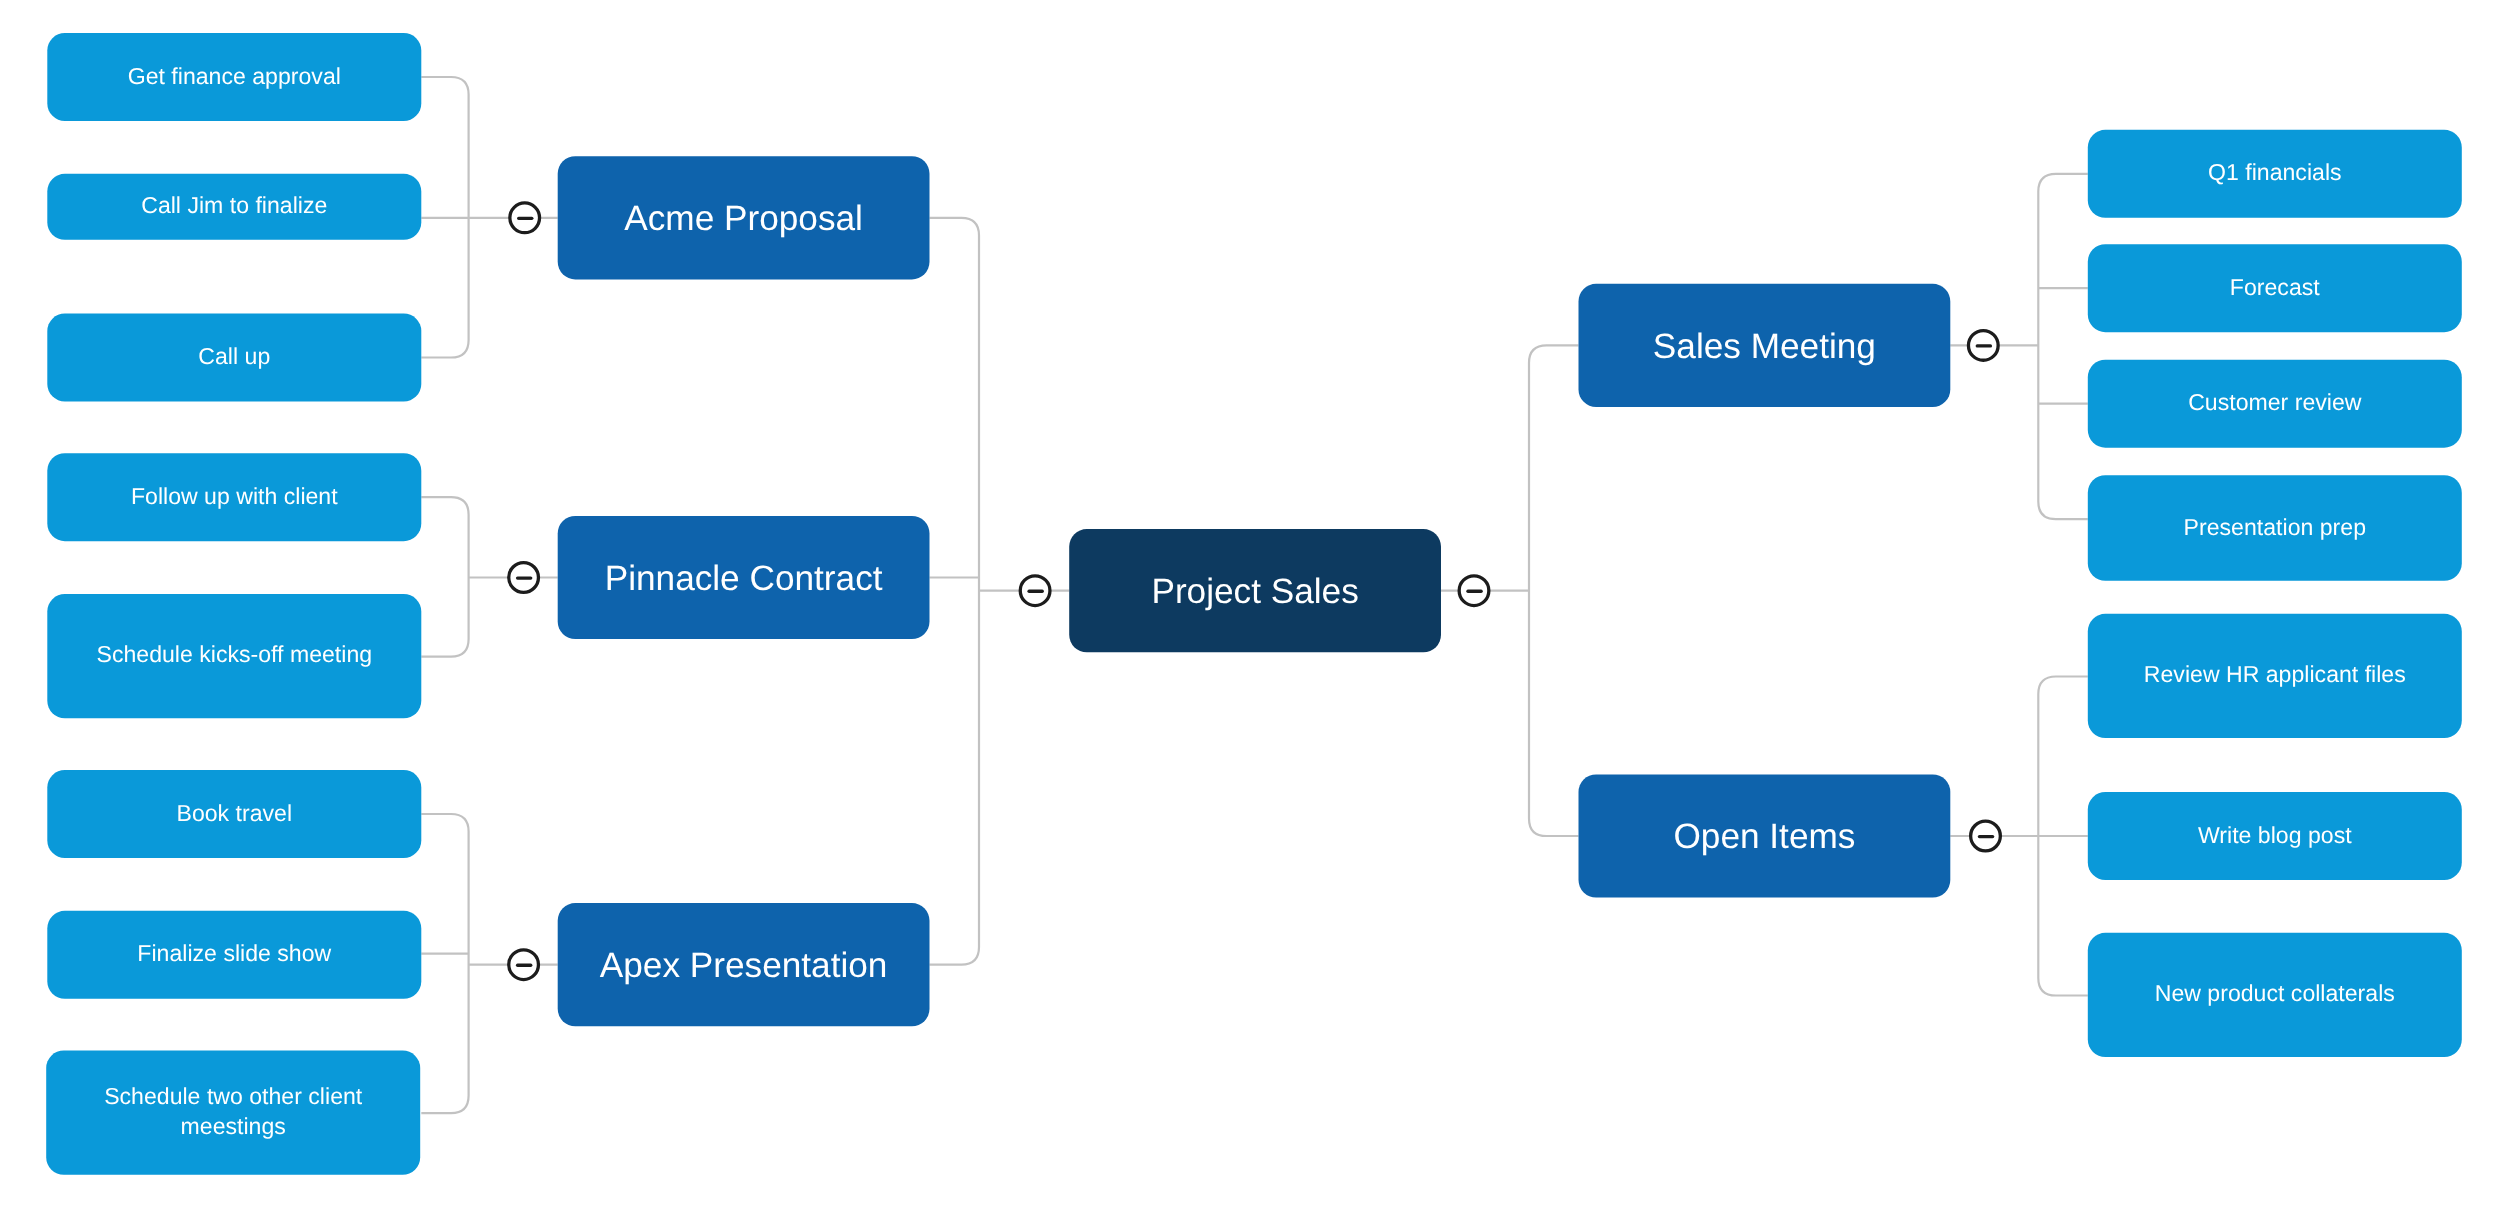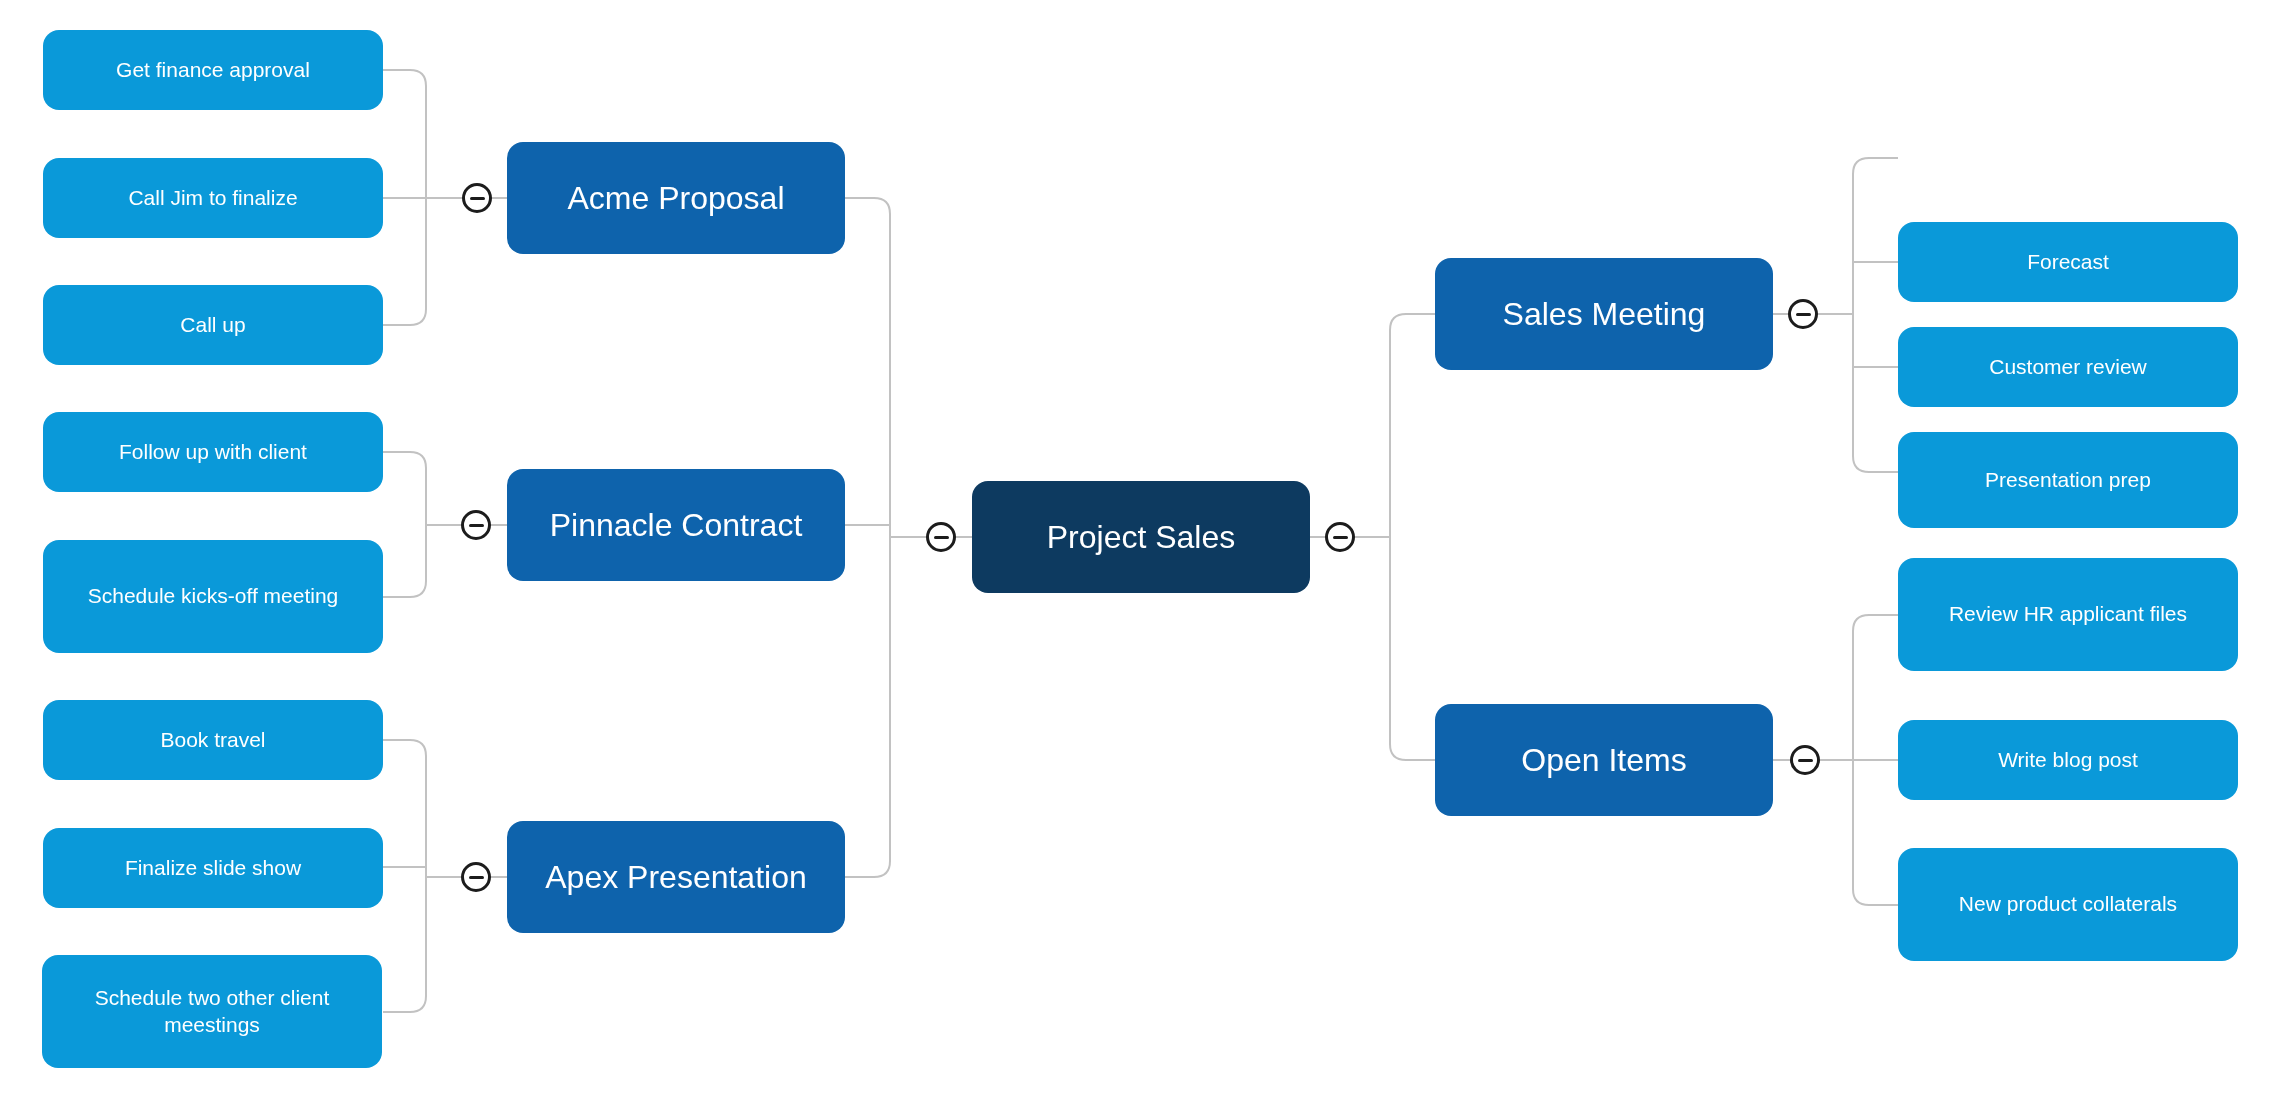--- a/index.html
+++ b/index.html
@@ -63,37 +63,38 @@
     <path d="M1898,158 H1869 Q1853,158 1853,174 V456 Q1853,472 1869,472 H1898"></path>
     <path d="M1853,262 H1898"></path>
     <path d="M1853,367 H1898"></path>
     <path d="M1773,314 H1853"></path>
 
     <path d="M1898,615 H1869 Q1853,615 1853,631 V889 Q1853,905 1869,905 H1898"></path>
     <path d="M1773,760 H1898"></path>
   </svg>
 
   <div class="node leaf" style="left:43px;top:30px;height:80px">Get finance approval</div>
-  <div class="node leaf" style="left:43px;top:158px;height:80px">Call Jim to finalize</div>
+  <div class="node leaf" style="left:43px;top:158px;height:60px">Call Jim to finalize</div>
   <div class="node leaf" style="left:43px;top:285px;height:80px">Call up</div>
   <div class="node leaf" style="left:43px;top:412px;height:80px">Follow up with client</div>
   <div class="node leaf" style="left:43px;top:700px;height:80px">Book travel</div>
   <div class="node leaf" style="left:43px;top:540px;height:113px">Schedule kicks-off meeting</div>
   <div class="node leaf" style="left:43px;top:828px;height:80px">Finalize slide show</div>
   <div class="node leaf" style="left:42px;top:955px;height:113px">Schedule two other client meestings</div>
 
   <div class="node branch" style="left:507px;top:142px">Acme Proposal</div>
   <div class="node branch" style="left:507px;top:469px">Pinnacle Contract</div>
   <div class="node branch" style="left:507px;top:821px">Apex Presentation</div>
 
   <div class="node root" style="left:972px;top:481px">Project Sales</div>
 
   <div class="node branch" style="left:1435px;top:258px">Sales Meeting</div>
   <div class="node branch" style="left:1435px;top:704px">Open Items</div>
 
+  <div class="node leaf" style="left:1898px;top:118px;height:80px">Q1 financials</div>
   <div class="node leaf" style="left:1898px;top:222px;height:80px">Forecast</div>
   <div class="node leaf" style="left:1898px;top:327px;height:80px">Customer review</div>
   <div class="node leaf" style="left:1898px;top:432px;height:96px">Presentation prep</div>
   <div class="node leaf" style="left:1898px;top:558px;height:113px">Review HR applicant files</div>
   <div class="node leaf" style="left:1898px;top:720px;height:80px">Write blog post</div>
   <div class="node leaf" style="left:1898px;top:848px;height:113px">New product collaterals</div>
 
   <div class="collapse" style="left:462px;top:183px">
       <span class="bar"></span>
     </div>

